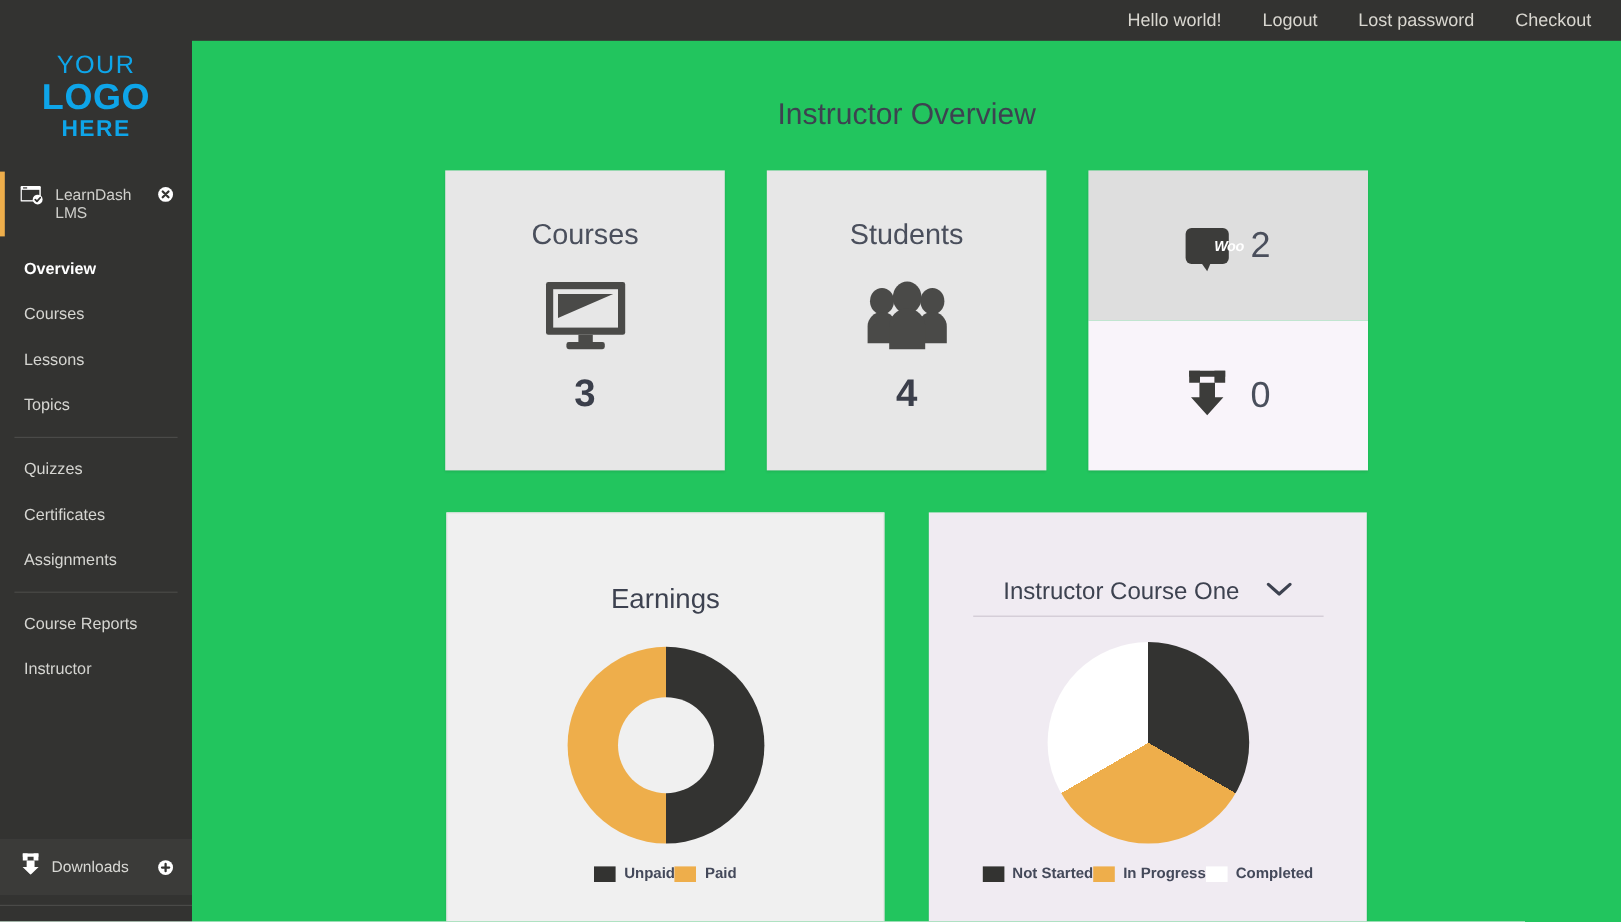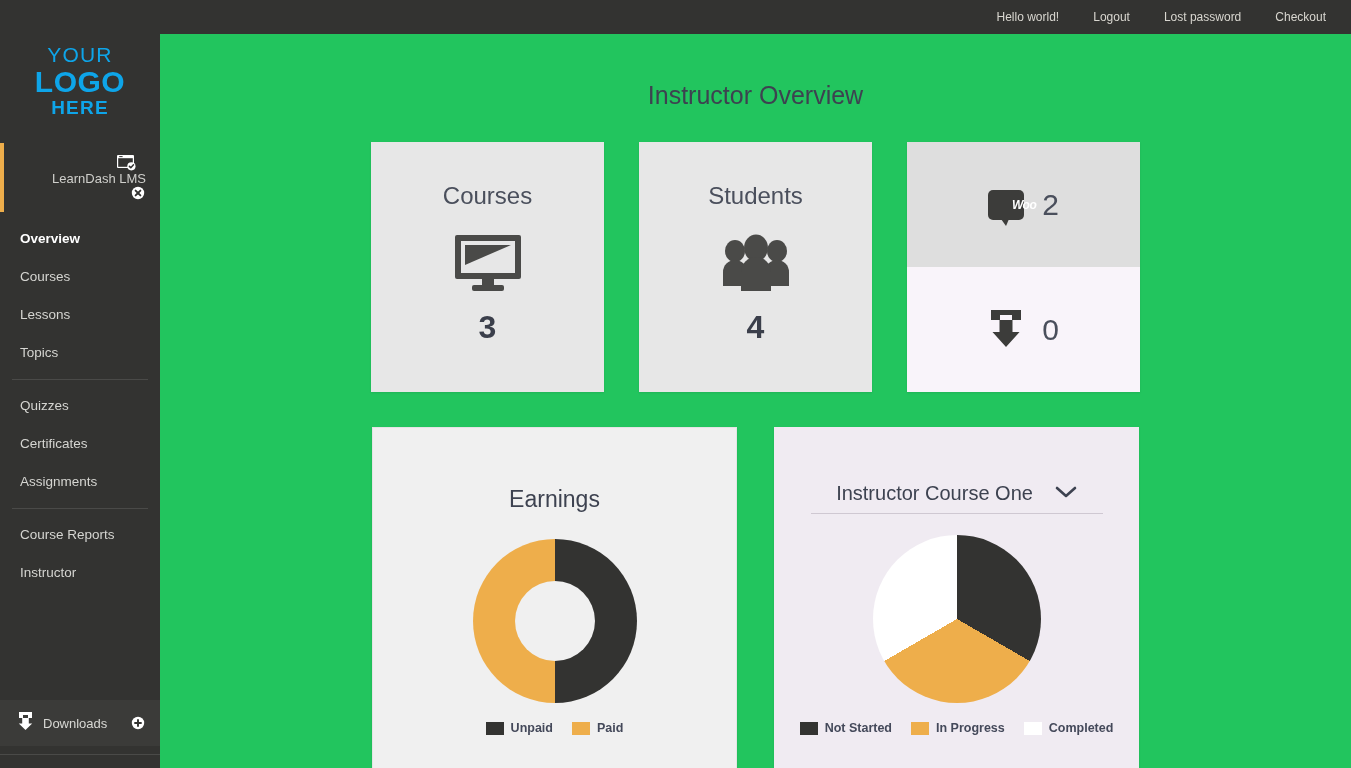--- a/index.html
+++ b/index.html
@@ -27,25 +27,24 @@
     color: #0ea5e9;
     line-height: 1;
   }
   .logo-your { font-size: 21px; letter-spacing: 1.2px; font-weight: 400; }
   .logo-logo { font-size: 30px; font-weight: 700; letter-spacing: 0.5px; margin: 2px 0 1px; }
   .logo-here { font-size: 19px; letter-spacing: 1.2px; font-weight: 700; }
 
   .plugin-item {
     position: relative;
     display: flex;
-    align-items: flex-end;
+    align-items: flex-start;
     padding: 12px 14px 12px 17px;
     background: #35353300;
     min-height: 44px;
-    flex-direction: column;
   }
   .plugin-item .active-bar {
     position: absolute; left: 0; top: 0; bottom: 0; width: 4px; background: #eeae4b;
   }
   .plugin-icon { width: 20px; min-width: 20px; margin-right: 9px; display: flex; align-items: center; }
   .plugin-label {
     color: #cfcfcb; font-size: 13px; line-height: 15px; flex: 1;
   }
   .plugin-action { width: 16px; min-width: 16px; display: flex; align-items: center; justify-content: center; }
 
@@ -81,21 +80,21 @@
     background: #333331;
     display: flex;
     align-items: center;
     justify-content: flex-end;
     padding-right: 25px;
     gap: 0;
     z-index: 5;
   }
   .topbar a {
     color: #d9d7d0;
-    font-size: 12px;
+    font-size: 15px;
     text-decoration: none;
     margin-left: 34px;
     white-space: nowrap;
   }
 
   
   .main {
     flex: 1;
     height: 768px;
     padding-top: 34px;
@@ -212,21 +211,20 @@
   .pie {
     margin-top: 21px;
     width: 168px; height: 168px;
     border-radius: 50%;
   }
 
   .legend {
     display: flex;
     align-items: flex-end;
     justify-content: center;
-    gap: 19px;
     margin-top: 18px;
     flex-wrap: nowrap;
   }
   .legend-item { display: flex; align-items: center; gap: 7px; }
   .legend-swatch { width: 18px; height: 13px; display: inline-block; }
   .legend-label { font-size: 12.5px; font-weight: 700; color: #44495a; white-space: nowrap; }
 </style>
 </head>
 <body>
 

